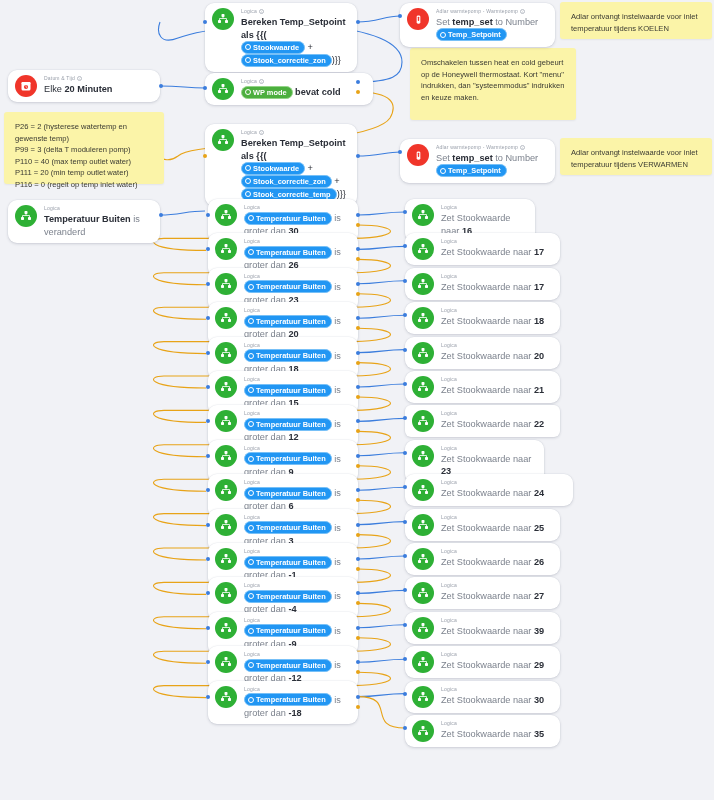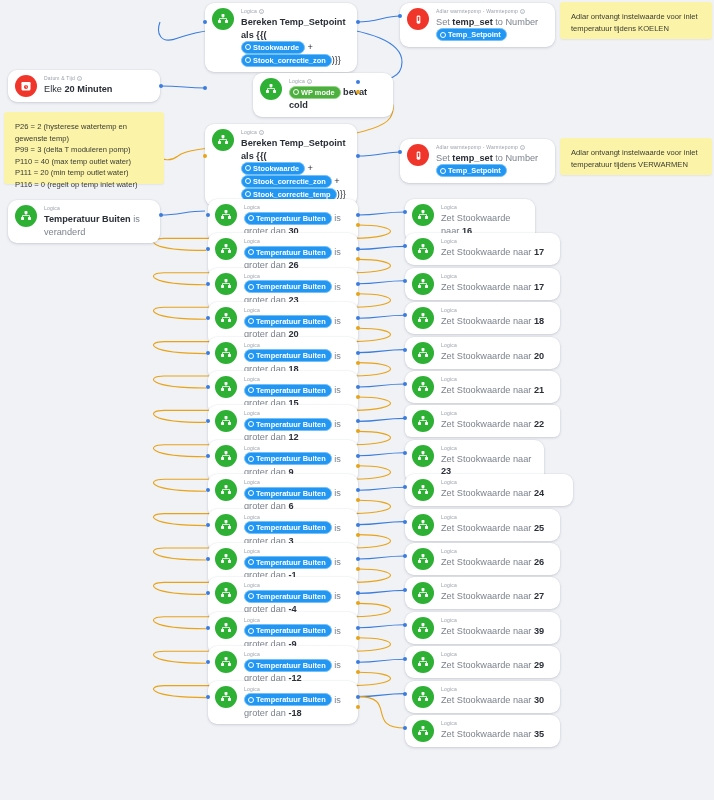--- a/index.html
+++ b/index.html
@@ -241,21 +241,21 @@
       </div>
       <div class="line">
         <span>Elke</span>
         <b>20</b>
         <b>Minuten</b>
       </div>
     </div>
   </div>
   <div class="port out-true" style="left:159px; top:84px;"></div>
 
-  <div class="node" style="left:205px; top:73px; width:140px;margin-left:48px;">
+  <div class="node" style="left:205px; top:73px; width:168px;">
     <span class="ico green">
       <svg width="12" height="12" viewBox="0 0 24 24">
           <rect x="9" y="2" width="6" height="6" rx="1.4" fill="#fff"></rect>
           <rect x="2" y="14" width="6" height="6" rx="1.4" fill="#fff"></rect>
           <rect x="16" y="14" width="6" height="6" rx="1.4" fill="#fff"></rect>
           <path d="M12 8v3M5 14v-3h14v3" stroke="#fff" stroke-width="1.6" fill="none"></path>
         </svg>
     </span>
     <div class="body">
       <div class="kicker">
@@ -268,20 +268,23 @@
             <span>WP mode</span>
           </span>
         <b>bevat cold</b>
       </div>
     </div>
   </div>
   <div class="port in" style="left:203px; top:86px;"></div>
   <div class="port out-true" style="left:356px; top:80px;"></div>
   <div class="port out-false" style="left:356px; top:90px;"></div>
 
+  <div class="note" style="left:410px; top:48px; width:166px; height:72px;">
+    <div>Omschakelen tussen heat en cold gebeurt op de Honeywell thermostaat. Kort "menu" indrukken, dan "systeemmodus" indrukken en keuze maken.</div>
+  </div>
 
   <div class="note center" style="left:4px; top:112px; width:160px; height:72px; text-align:left;">
     <div>P26 = 2 (hysterese watertemp en
            gewenste temp)
 P99 = 3 (delta T moduleren pomp)
 P110 = 40 (max temp outlet water)
 P111 = 20 (min temp outlet water)
 P116 = 0 (regelt op temp inlet water)</div>
   </div>
 

